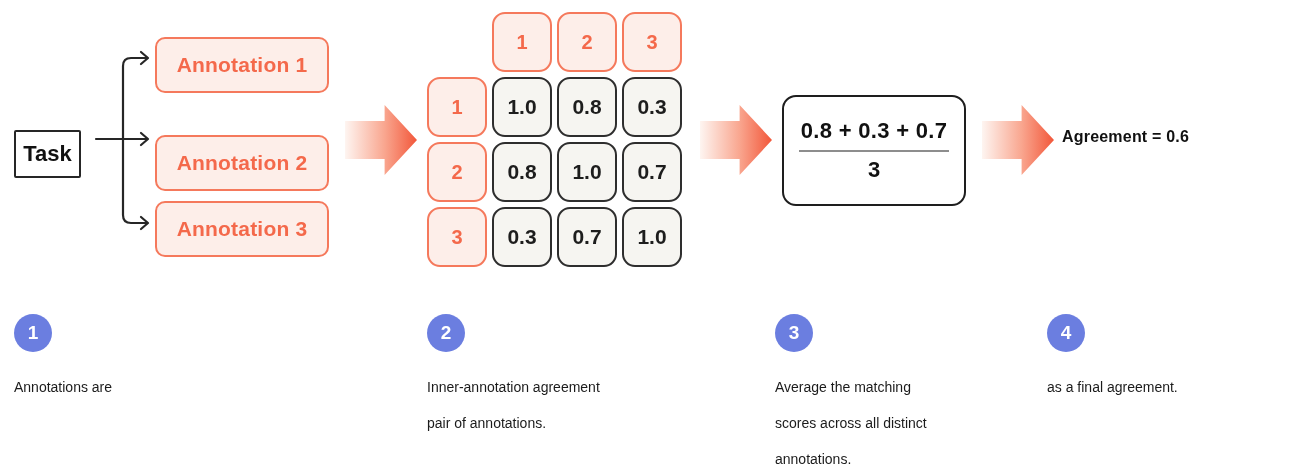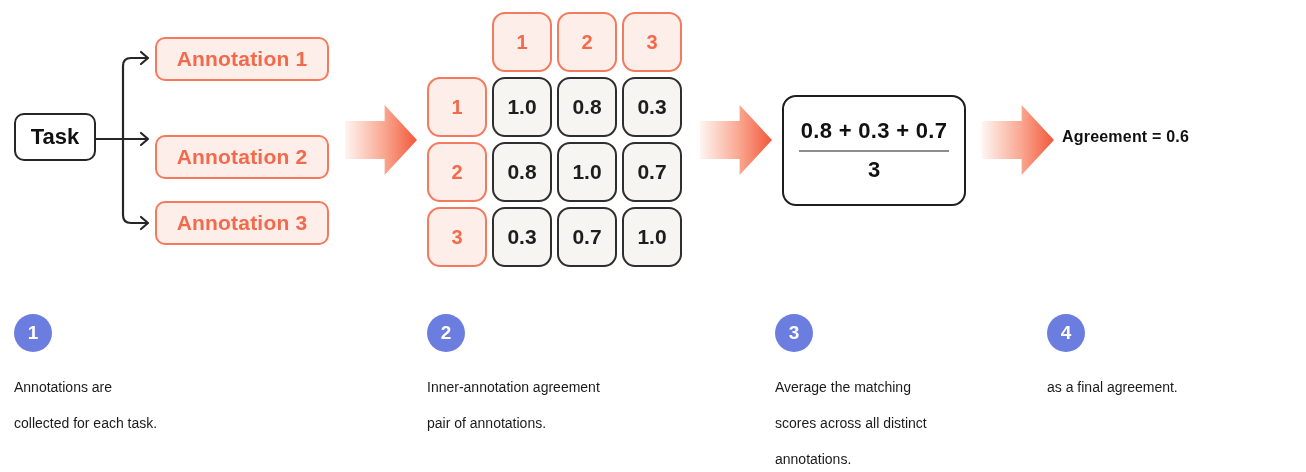--- a/index.html
+++ b/index.html
@@ -15,27 +15,27 @@
     --blue:#6b7ee0;
     --divider:#8d8d8d;
   }
   *{margin:0;padding:0;box-sizing:border-box;}
   html,body{background:#ffffff;}
   body{font-family:"Liberation Sans", sans-serif;color:var(--text);}
   .canvas{position:relative;width:1306px;height:472px;background:#ffffff;overflow:hidden;}
 
   
   .task-box{
-    position:absolute;left:14px;top:113px;width:82px;height:48px;
-    border:2.5px solid var(--ink);border-radius:10px;background:#fff;
+    position:absolute;left:14px;top:130px;width:67px;height:48px;
+    border:2.5px solid var(--ink);border-radius:2px;background:#fff;
     display:flex;align-items:center;justify-content:center;
     font-size:22px;font-weight:700;color:#111;
   }
   .annotation-box{
-    position:absolute;left:155px;width:174px;height:44px;
+    position:absolute;left:155px;width:174px;height:56px;
     border:2px solid var(--coral-border);border-radius:10px;background:var(--coral-fill);
     display:flex;align-items:center;justify-content:center;
     font-size:21px;font-weight:700;color:var(--coral-text);letter-spacing:.2px;
   }
   .annotation-1{top:37px;} .annotation-2{top:135px;} .annotation-3{top:201px;}
 
   .connectors{position:absolute;left:90px;top:20px;width:80px;height:230px;}
   .connectors path{stroke:var(--ink);stroke-width:2.2;fill:none;stroke-linecap:round;stroke-linejoin:round;}
 
   
@@ -141,21 +141,20 @@
     <div class="fraction-bar"></div>
     <div class="fraction-den">3</div>
   </div>
 
   <div class="result-text">Agreement = 0.6</div>
 
   <div class="step step-1">
     <div class="step-circle">1</div>
     <div class="step-lines">
       <div>Annotations are</div>
-      <div>collected for each task.</div>
     </div>
   </div>
 
   <div class="step step-2">
     <div class="step-circle">2</div>
     <div class="step-lines">
       <div>Inner-annotation agreement</div>
       <div>pair of annotations.</div>
     </div>
   </div>

